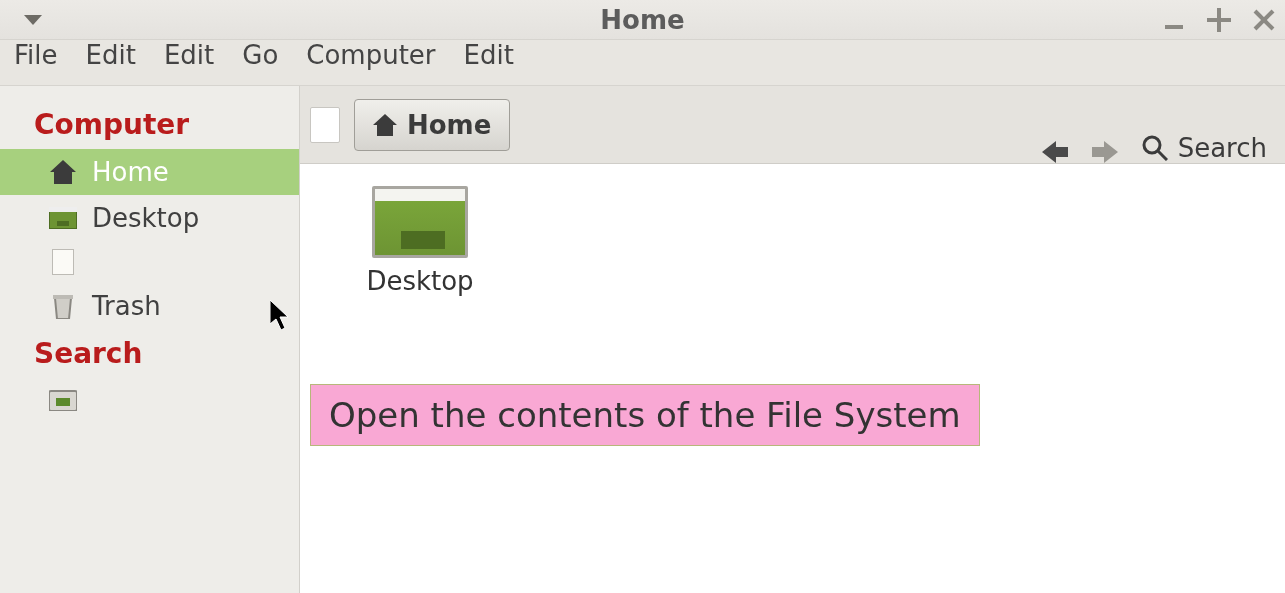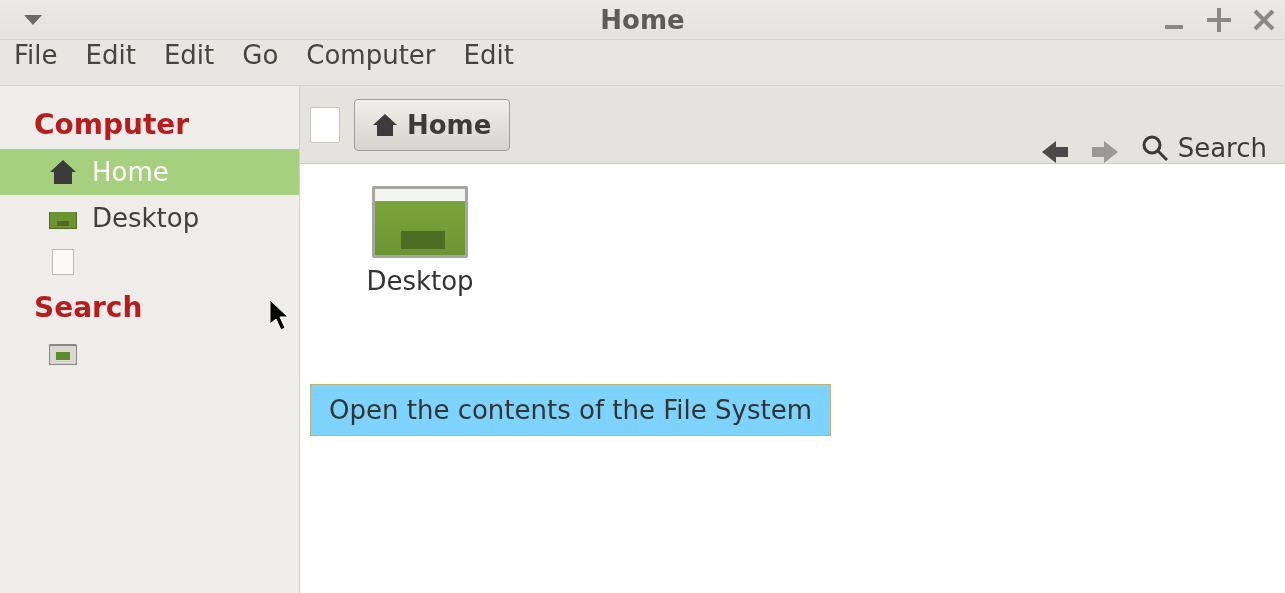--- a/index.html
+++ b/index.html
@@ -132,24 +132,24 @@
   }
   .fileicon .thumb::after{
     content:"";
     position:absolute; bottom:6px; left:26px;
     width:44px; height:18px; background:#4d6d22;
   }
   .fileicon .lbl { font-size:26px; color:#333; margin-top:8px; }
   .tooltip {
     position:absolute;
     left: 10px; top: 220px;
-    background: #7dd3fc;
+    background: #f9a8d4;
     border: 1px solid #b7b77a;
     padding: 10px 18px;
-    font-size: 26px;
+    font-size: 34px;
     color:#333;
   }
   .cursor {
     position:absolute;
     left: 270px; top: 300px;
     pointer-events:none;
   }
   svg { display:block; }
 </style>
 </head>
@@ -218,20 +218,29 @@
     </div>
 
     <div class="item">
       <span class="iconbox">
         <svg width="22" height="26" viewBox="0 0 22 26">
             <rect x="0" y="0" width="22" height="26" fill="#fbfaf6" stroke="#bdbbb5" stroke-width="2"></rect>
           </svg>
       </span>
     </div>
 
+    <div class="item">
+      <span class="iconbox">
+        <svg width="22" height="26" viewBox="0 0 22 26">
+            <path d="M3 5 L19 5 L17 26 L5 26 Z" fill="#d0cec8" stroke="#8a8882" stroke-width="2"></path>
+            <rect x="1" y="2" width="20" height="4" fill="#bdbbb5"></rect>
+          </svg>
+      </span>
+      <span>Trash</span>
+    </div>
 
     <div class="heading">Search</div>
 
     <div class="item">
       <span class="iconbox">
         <svg width="28" height="24" viewBox="0 0 28 24">
             <rect x="0" y="4" width="28" height="20" fill="#d9d7d1" stroke="#8a8882" stroke-width="2" rx="2"></rect>
             <rect x="7" y="11" width="14" height="8" fill="#5c8a2c"></rect>
           </svg>
       </span>

